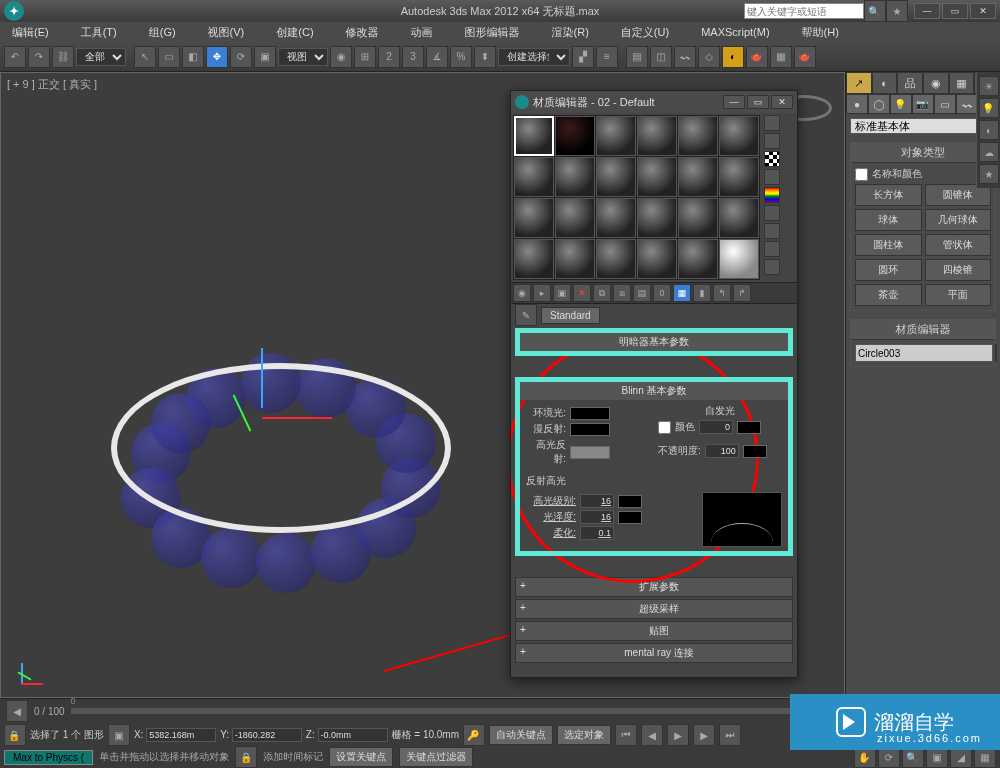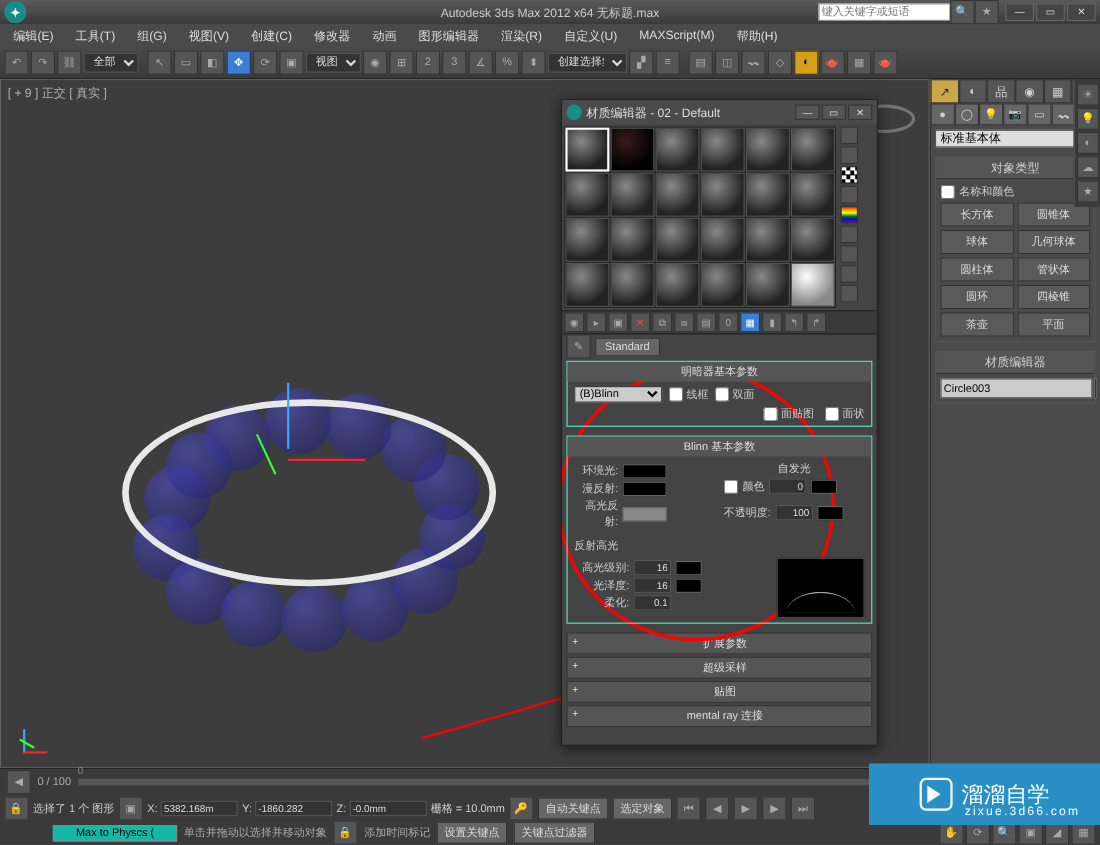--- a/index.html
+++ b/index.html
@@ -8,21 +8,21 @@
 
 .titlebar { height: 22px; background: linear-gradient(#5a5a5a,#3a3a3a); display: flex; align-items: center; padding: 0 4px; color: #ddd; }
 .titlebar .logo { width: 20px; height: 20px; background: #1a8a8a; border-radius: 50%; margin-right: 6px; display:flex;align-items:center;justify-content:center;color:#fff;font-weight:bold; }
 .titlebar .title { position:absolute; left:50%; transform:translateX(-50%); color:#ccc; font-size:11px;text-align:right; }
 .titlebar .search { margin-left:auto; }
 .titlebar .search input { width:120px; height:16px; background:#fff; border:1px solid #888; font-size:10px; padding:0 2px; }
 .titlebar .winbtns { display:flex; gap:2px; margin-left:6px; }
 .titlebar .winbtns div { width:26px; height:16px; background:#444; border:1px solid #666; display:flex;align-items:center;justify-content:center;font-size:9px; }
 
 
-.menubar { height: 20px; background: #4a4a4a; display:flex; align-items:center; padding:0 6px; gap:8px; color:#ddd; }
+.menubar { height: 20px; background: #4a4a4a; display:flex; align-items:center; padding:0 6px; gap:20px; color:#ddd; }
 .menubar span { padding:2px 6px; }
 
 
 .toolbar { height: 30px; background: linear-gradient(#4a4a4a,#3a3a3a); display:flex; align-items:center; padding:0 4px; gap:2px; border-bottom:1px solid #222; }
 .tbtn { width:22px; height:22px; background:#555; border:1px solid #333; display:flex;align-items:center;justify-content:center; color:#aaa; font-size:10px; }
 .tbtn.on { background:#d4a017; color:#000; }
 .tbtn.blue { background:#3a7fd4; color:#fff; }
 .tsep { width:4px; }
 .tselect { background:#333; border:1px solid #555; color:#ddd; font-size:10px; height:18px; padding:0 4px; }
 
@@ -90,21 +90,21 @@
 .me-side div { width:16px; height:16px; background:#555; border:1px solid #333; }
 .me-side .rainbow { background:linear-gradient(red,orange,yellow,green,blue,purple); }
 .me-side .chk { background:repeating-conic-gradient(#fff 0 25%, #000 0 50%) 0/8px 8px; }
 .me-toolbar { height:22px; background:#3a3a3a; display:flex; align-items:center; gap:2px; padding:0 2px; border-top:1px solid #222; border-bottom:1px solid #222; }
 .me-toolbar .tbtn { width:18px; height:18px; font-size:9px; }
 .me-toolbar .red { color:#f44; }
 .me-name { height:22px; display:flex; align-items:center; gap:4px; padding:0 4px; }
 .me-name input { flex:1; background:#333; border:1px solid #555; color:#ddd; font-size:10px; padding:2px; }
 .me-name .stdbtn { background:#666; border:1px solid #333; padding:2px 8px; font-size:10px; color:#ddd; }
 .me-body { flex:1; overflow:hidden; padding:2px 4px; position:relative; }
-.me-roll { border:1px solid #5eead4; margin-bottom:8px; position:relative; }
+.me-roll { border:5px solid #5eead4; margin-bottom:21px; position:relative; }
 .me-roll .mrh { background:#555; text-align:center; font-size:10px; padding:2px; color:#ddd; }
 .me-roll .mrb { padding:4px 6px; font-size:10px; color:#ccc; }
 .shader-row { display:flex; gap:6px; align-items:center; }
 .shader-row select { background:#ccc; border:1px solid #333; font-size:10px; width:80px; }
 .chkline { display:flex; align-items:center; gap:3px; }
 .color-row { display:flex; align-items:center; gap:4px; margin:2px 0; }
 .color-row .lbl { width:40px; text-align:right; }
 .csw { width:40px; height:13px; background:#000; border:1px solid #666; }
 .csw.gray { background:#888; }
 .csw.sm { width:24px; }
@@ -119,21 +119,21 @@
 .bottom { height:70px; background:#3a3a3a; border-top:1px solid #222; display:flex; flex-direction:column; }
 .timeline { height:24px; display:flex; align-items:center; padding:0 6px; gap:6px; font-size:10px; color:#bbb; }
 .timeline .range { color:#aaa; }
 .timeline .slider { flex:1; height:6px; background:#555; position:relative; }
 .timeline .slider::before { content:'0'; position:absolute; left:0; top:-12px; color:#888; font-size:9px; }
 .btmrow { display:flex; align-items:center; height:24px; padding:0 4px; gap:4px; font-size:10px; }
 .btmrow .sel { color:#ccc; }
 .coord input { width:70px; background:#333; border:1px solid #555; color:#ddd; font-size:9px; padding:1px 2px; }
 .keybtn { background:#666; border:1px solid #333; padding:2px 6px; font-size:10px; color:#ddd; }
 .btmrow2 { display:flex; align-items:center; height:20px; padding:0 4px; gap:6px; font-size:10px; color:#aaa; }
-.btmrow2 .maxbtn { background:#14b8a6; color:#000; border:1px solid #888; padding:1px 20px;margin-left:44px; }
+.btmrow2 .maxbtn { background:#0f766e; color:#000; border:1px solid #888; padding:1px 8px; }
 
 
 .watermark { position:absolute; right:0; bottom:18px; width:210px; height:56px; background:#2a8fc4; display:flex; align-items:center; justify-content:center; gap:8px; color:#fff; font-size:20px; font-weight:500; }
 .watermark .play { width:30px; height:30px; border:2px solid #fff; border-radius:6px; display:flex;align-items:center;justify-content:center; }
 .watermark .play::after { content:''; border:8px solid transparent; border-left:12px solid #fff; margin-left:4px; }
 .watermark .sub { font-size:11px; letter-spacing:2px; position:absolute; bottom:6px; right:18px; }
 </style>
 </head>
 <body>
 
@@ -362,43 +362,20 @@
     <div class="tbtn">↱</div>
   </div>
   <div class="me-name">
     <div class="tbtn">✎</div>
     <div class="stdbtn">Standard</div>
   </div>
   <div class="me-body">
     <div class="red-circle"></div>
     <div class="me-roll">
       <div class="mrh">明暗器基本参数</div>
-      <div class="mrb">
-        <div class="shader-row">
-          <select><option>(B)Blinn</option></select>
-          <div class="chkline">
-              <input type="checkbox" style="">
-              <span>线框</span>
-            </div>
-          <div class="chkline">
-              <input type="checkbox" style="">
-              <span>双面</span>
-            </div>
-        </div>
-        <div class="shader-row" style="justify-content:flex-end;gap:10px;margin-top:3px;">
-          <div class="chkline">
-              <input type="checkbox" style="">
-              <span>面贴图</span>
-            </div>
-          <div class="chkline">
-              <input type="checkbox" style="">
-              <span>面状</span>
-            </div>
-        </div>
-      </div>
     </div>
     <div class="me-roll">
       <div class="mrh">Blinn 基本参数</div>
       <div class="mrb">
         <div style="display:flex;gap:8px;">
           <div style="flex:1">
             <div class="color-row">
                 <span class="lbl">环境光:</span>
                 <div class="csw"></div>
               </div>
@@ -420,21 +397,21 @@
                 <div class="csw sm"></div>
               </div>
             <div class="color-row" style="margin-top:10px">
                 <span>不透明度:</span>
                 <input class="spin" value="100" style="">
                 <div class="csw sm"></div>
               </div>
           </div>
         </div>
         <div style="margin-top:6px">反射高光</div>
-        <div style="display:flex;gap:6px;margin-top:4px;">
+        <div style="display:flex;gap:6px;margin-top:4px;text-decoration:underline;">
           <div>
             <div class="color-row">
                 <span class="lbl" style="width:50px">高光级别:</span>
                 <input class="spin" value="16" style="">
                 <div class="csw sm"></div>
               </div>
             <div class="color-row">
                 <span class="lbl" style="width:50px">光泽度:</span>
                 <input class="spin" value="16" style="">
                 <div class="csw sm"></div>

